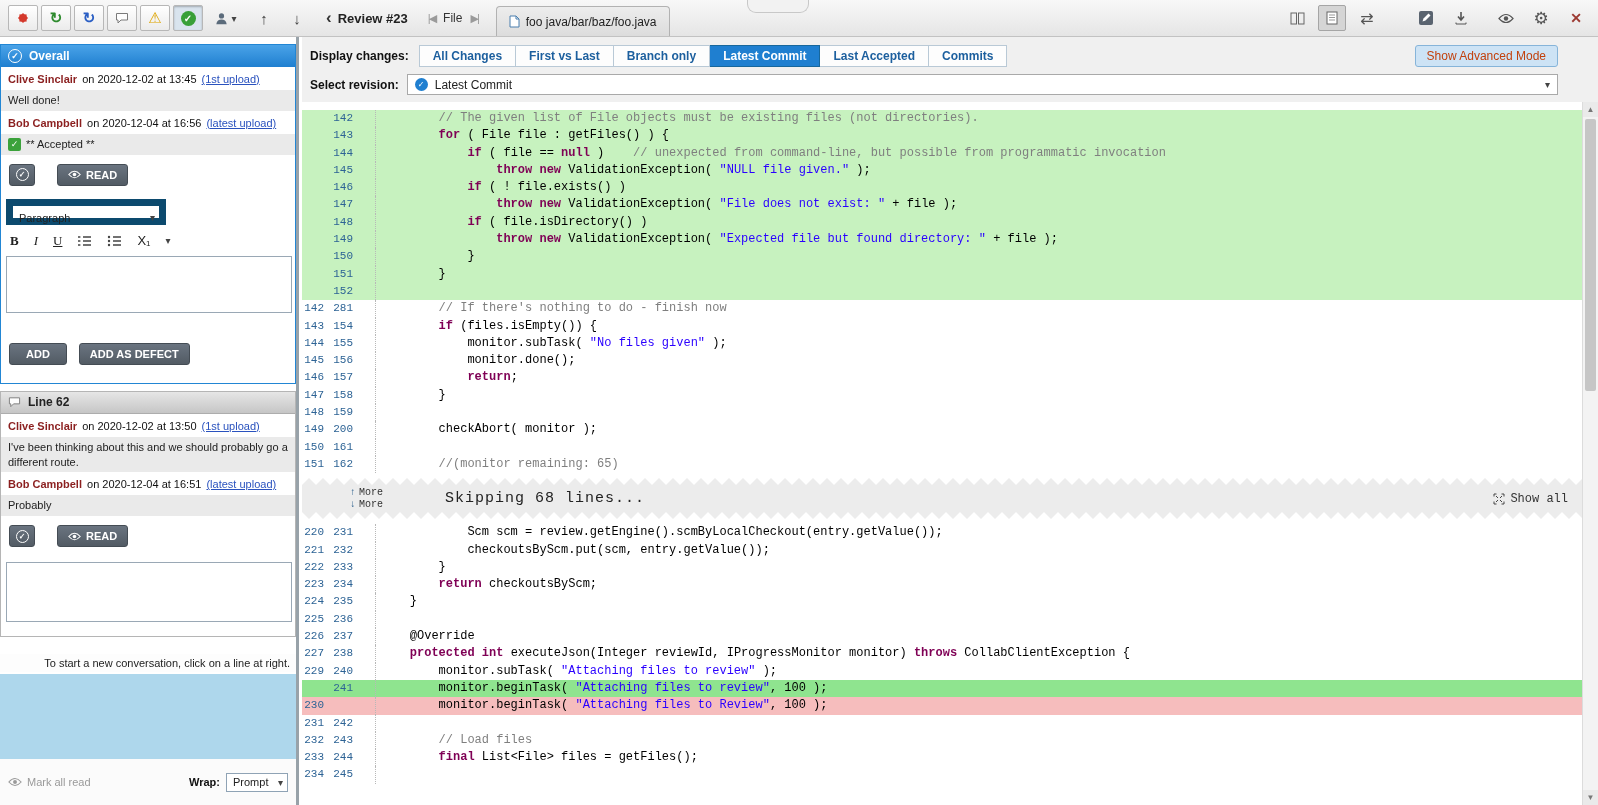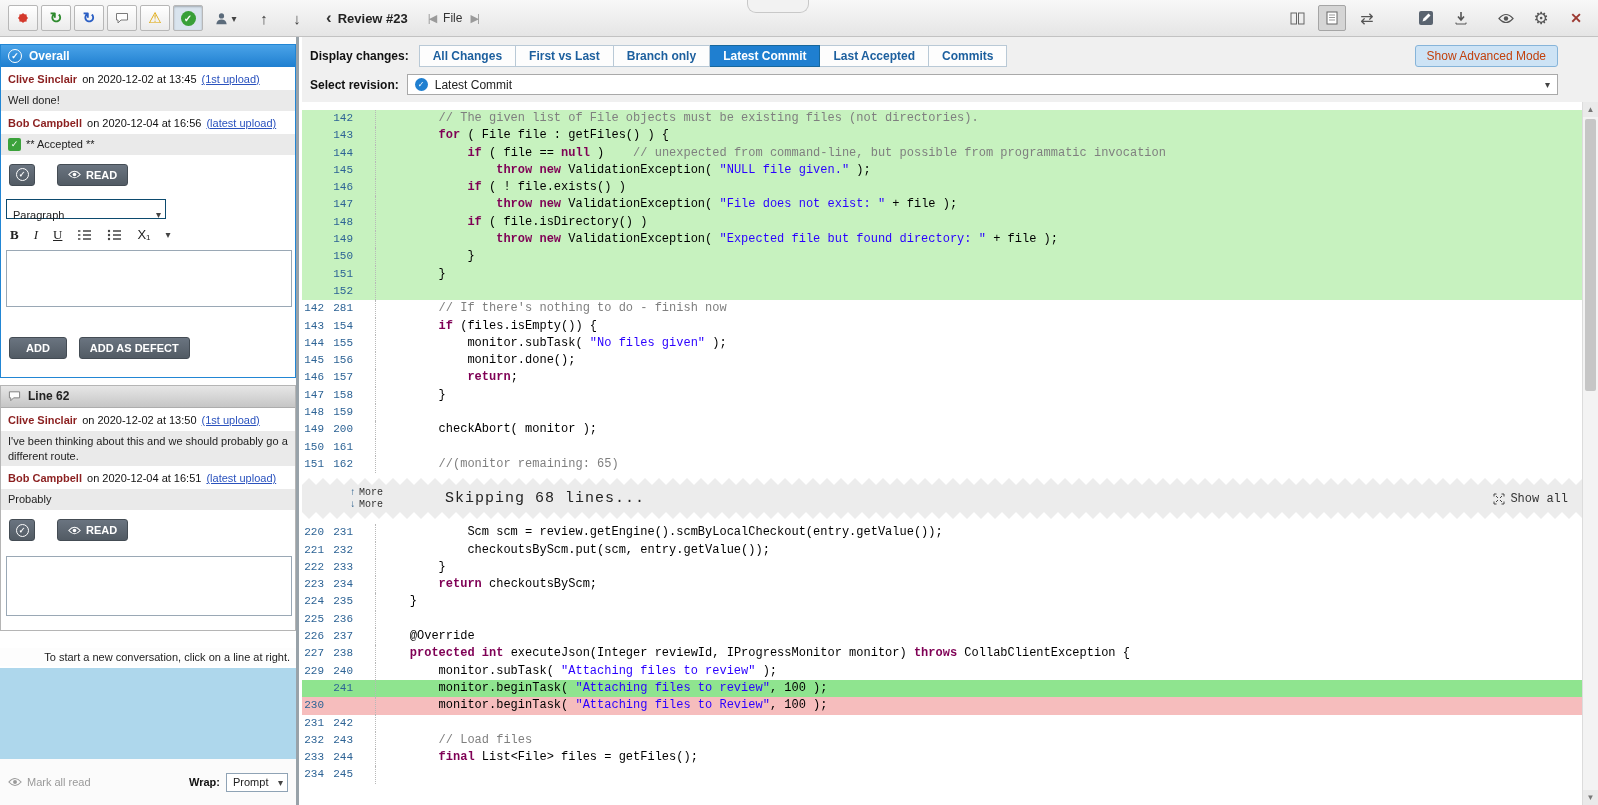--- a/index.html
+++ b/index.html
@@ -46,21 +46,21 @@
   .cdate { color:#111; margin:0 2px; }
   .clink { color:#2a52be; text-decoration:underline; cursor:pointer; }
   .cbody { background:#eaeaea; padding:3px 7px; margin-top:3px; font-size:11px; color:#222; line-height:1.35; }
   .cbody.accepted { display:flex; align-items:center; gap:5px; }
   .acc-check { width:13px; height:13px; border-radius:2px; background:#3ba23b; color:#fff; font-size:9px; display:flex; align-items:center; justify-content:center; flex:0 0 auto; }
   .btn-row { display:flex; align-items:center; padding:9px 8px; gap:22px; }
   .darkbtn { background:linear-gradient(#6a7480,#525b64); border:1px solid #444c54; border-radius:3px; color:#fff; height:22px; display:flex; align-items:center; justify-content:center; gap:5px; font-size:11px; font-weight:bold; padding:0 10px; }
   .darkbtn.sq { width:26px; padding:0; }
   .circ { width:13px; height:13px; border:1px solid #fff; border-radius:50%; color:#fff; font-size:8px; display:flex; align-items:center; justify-content:center; }
   .editor { padding:4px 5px 10px; }
-  .pill-select { width:160px; height:20px; border:1px solid #0c4a6e; background:#fff; display:flex; align-items:center; justify-content:space-between; padding:12px 4px 0 6px; font-size:11px; color:#222; }
+  .pill-select { width:160px; height:20px; border:7px solid #0c4a6e; background:#fff; display:flex; align-items:center; justify-content:space-between; padding:12px 4px 0 6px; font-size:11px; color:#222; }
   .fmt-bar { display:flex; align-items:center; gap:15px; padding:8px 4px 7px; }
   .fmt { border:none; background:none; font-size:13px; color:#222; display:flex; align-items:flex-end; }
   .fmt.b { font-family:"Liberation Serif",serif; font-weight:bold; }
   .fmt.i { font-family:"Liberation Serif",serif; font-style:italic; }
   .fmt.u { font-family:"Liberation Serif",serif; text-decoration:underline; }
   .fmt sub { font-size:8px; }
   .cmt-textarea { width:286px; border:1px solid #9aa8b5; resize:none; font-family:"Liberation Sans",sans-serif; font-size:11px; padding:3px; outline:none; }
   .ta1 { height:57px; } .ta2 { height:60px; margin:6px 5px 10px; }
   .add-row { display:flex; gap:12px; padding:26px 3px 8px; }
   .hint { margin-top:17px; padding:3px 6px; font-size:11px; color:#222; background:#fdfdfd;text-align:right; }
@@ -163,20 +163,27 @@
     <span class="back-chevron">‹</span>
     <span>Review #23</span>
   </div>
 
   <div class="file-nav">
     <button class="navbtn">|◀</button>
     <span>File</span>
     <button class="navbtn">▶|</button>
   </div>
 
+  <div class="file-tab">
+    <svg width="11" height="13" viewBox="0 0 11 13">
+        <path d="M1 1h6l3 3v8H1z" fill="#fff" stroke="#4a7fae"></path>
+        <path d="M7 1v3h3" fill="none" stroke="#4a7fae"></path>
+      </svg>
+    <span>foo java/bar/baz/foo.java</span>
+  </div>
 
   <div class="tright">
     <button class="ticon-btn">
       <svg width="15" height="13" viewBox="0 0 15 13">
           <rect x="1" y="1" width="5.5" height="11" fill="none" stroke="#666"></rect>
           <rect x="8.5" y="1" width="5.5" height="11" fill="none" stroke="#666"></rect>
         </svg>
     </button>
     <button class="ticon-btn pressed">
       <svg width="12" height="14" viewBox="0 0 12 14">

